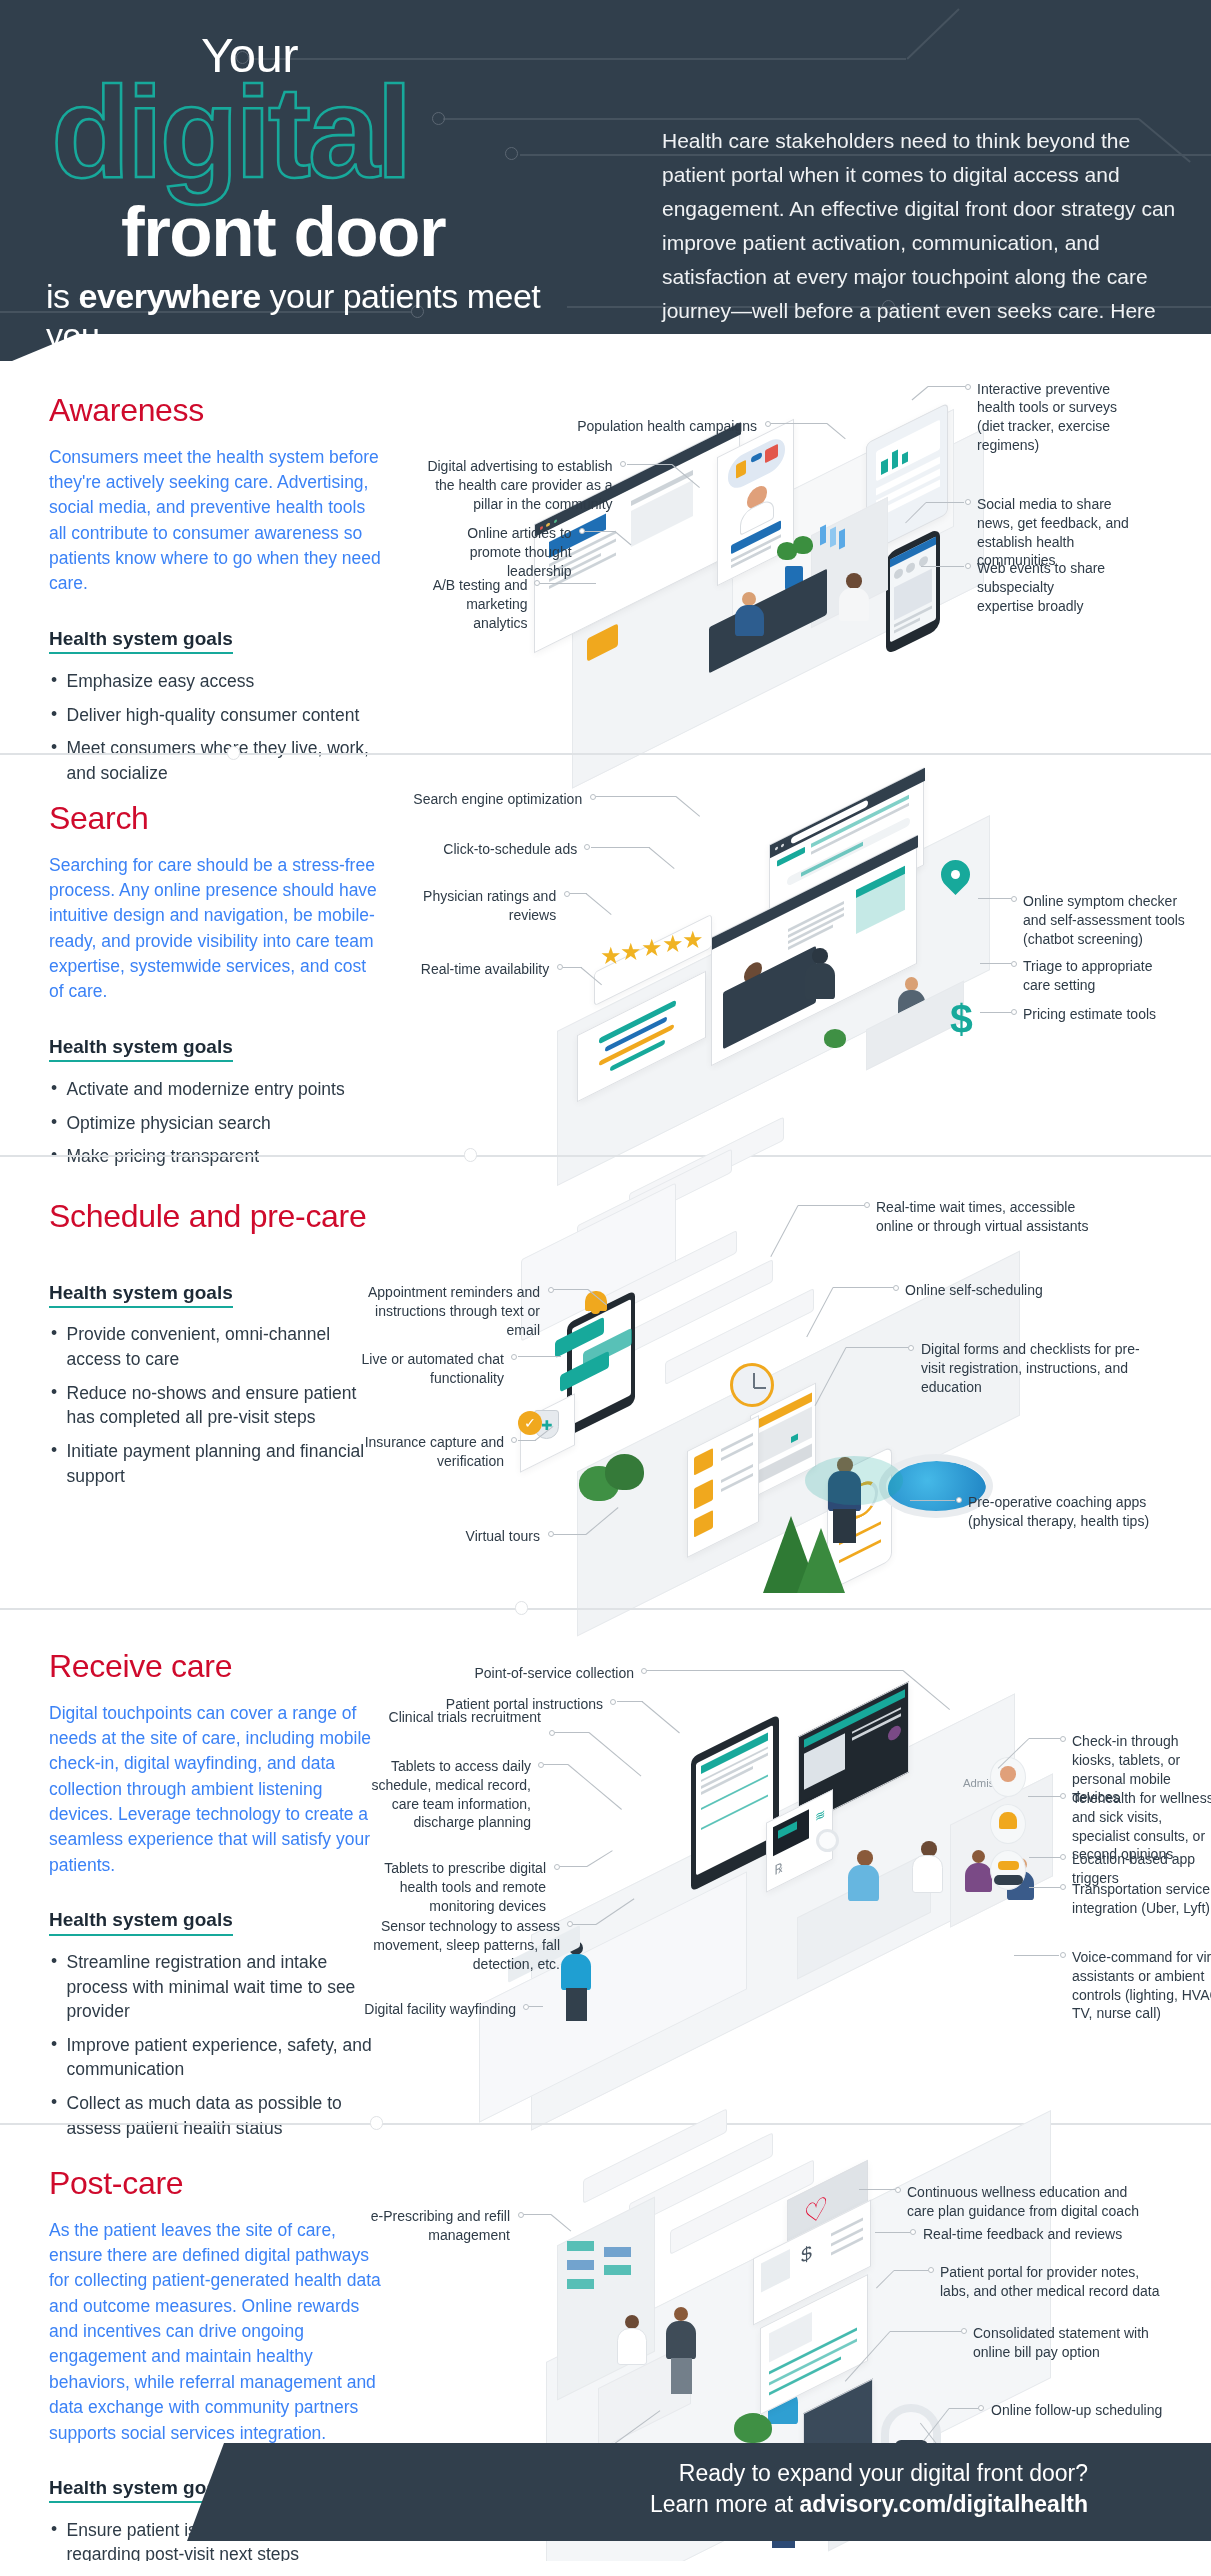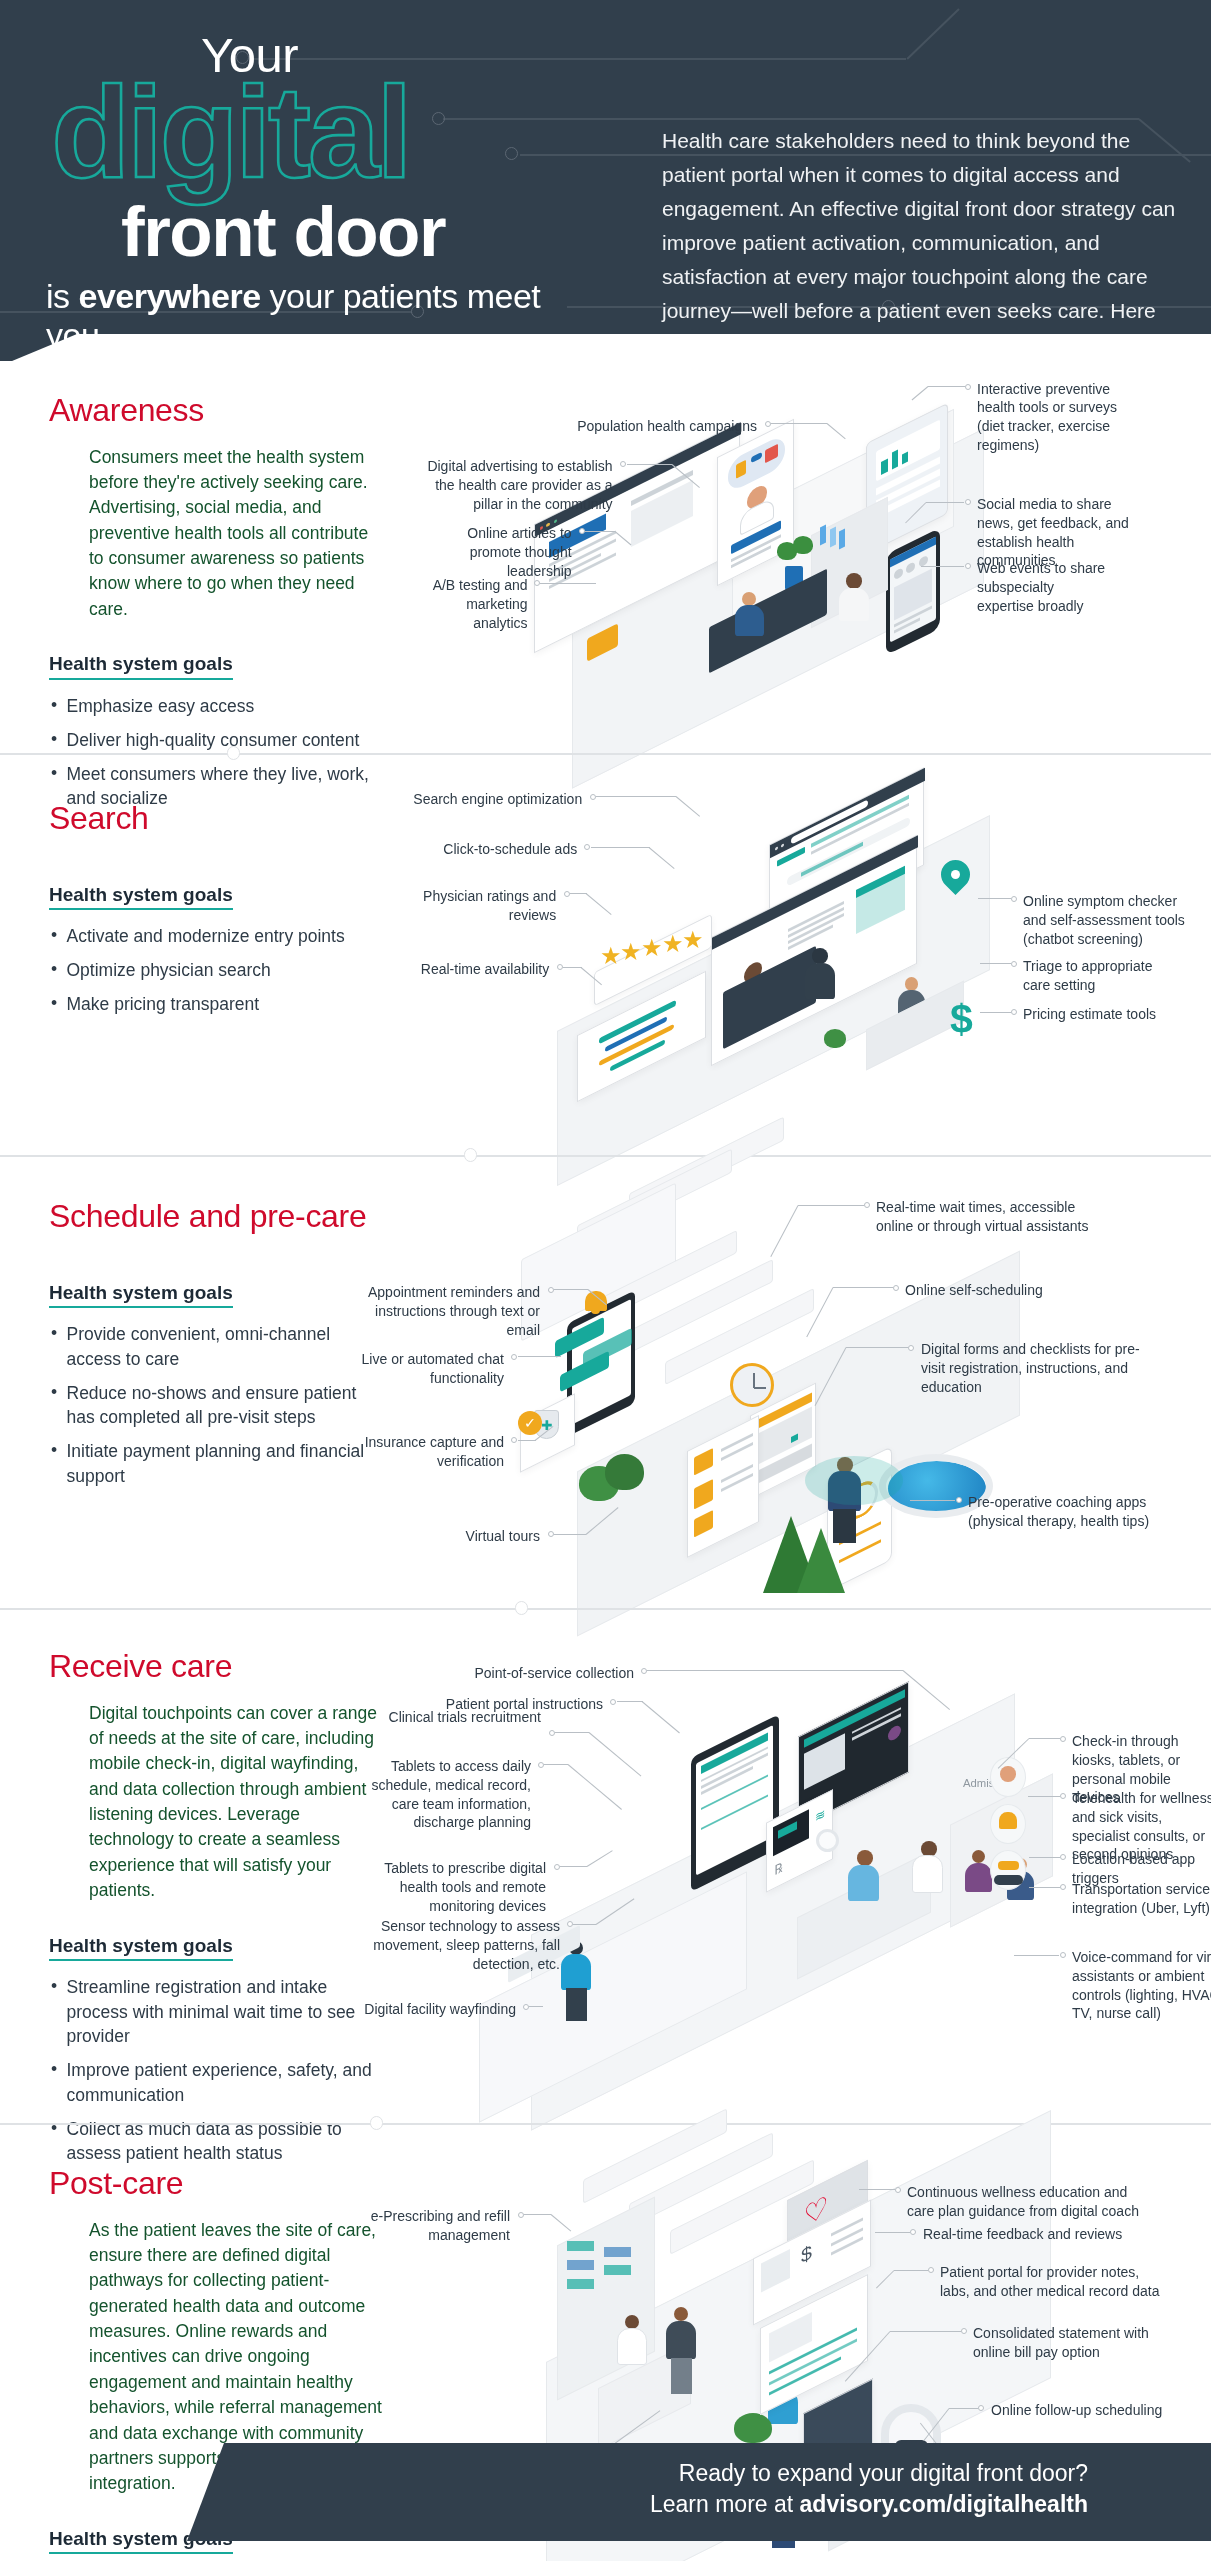--- a/index.html
+++ b/index.html
@@ -82,21 +82,21 @@
   }
 
   .textcol {
     position: absolute; left: 49px; width: 335px;
   }
   .sec-title {
     color: #cf0a2c; font-size: 32px; font-weight: 400;
     letter-spacing: -0.3px; margin-bottom: 15.5px;
   }
   .sec-body {
-    font-size: 17.5px; line-height: 1.45; font-weight: 400; color: #14532d; margin-left: 40px;
+    font-size: 17.5px; line-height: 1.45; font-weight: 400; color: #3b82f6;
   }
   .goals-head {
     font-size: 19px; font-weight: 700; color: #1d2a36;
     display: inline-block;
     border-bottom: 2.1px solid #17a99b;
     padding-bottom: 2.6px;
     margin-top: 31px; margin-bottom: 14.4px;
   }
   .goals-list { list-style: none; }
   .goals-list li {
@@ -337,20 +337,21 @@
       <div class="leader" style="left:519px; top:205px; width:43px;"></div>
     </div>
   </div>
 
   <div class="section" style="height:402px;">
     <div class="sec-divider" style="top:0;">
       <div class="dot" style="left:227px;"></div>
     </div>
     <div class="textcol" style="top:47px;">
       <div class="sec-title">Search</div>
+      <div class="sec-body">Searching for care should be a stress-free process. Any online presence should have intuitive design and navigation, be mobile-ready, and provide visibility into care team expertise, systemwide services, and cost of care.</div>
       <div class="goals-head">Health system goals</div>
       <ul class="goals-list">
         <li>Activate and modernize entry points</li>
         <li>Optimize physician search</li>
         <li>Make pricing transparent</li>
       </ul>
     </div>
 
     <div class="stage" style="left:402px; top:10.3px; width:810px; height:381px;">
       <div class="iso-slab" style="left:155px; top:160px; width:433px; height:155px; background:#f2f4f6;"></div>

